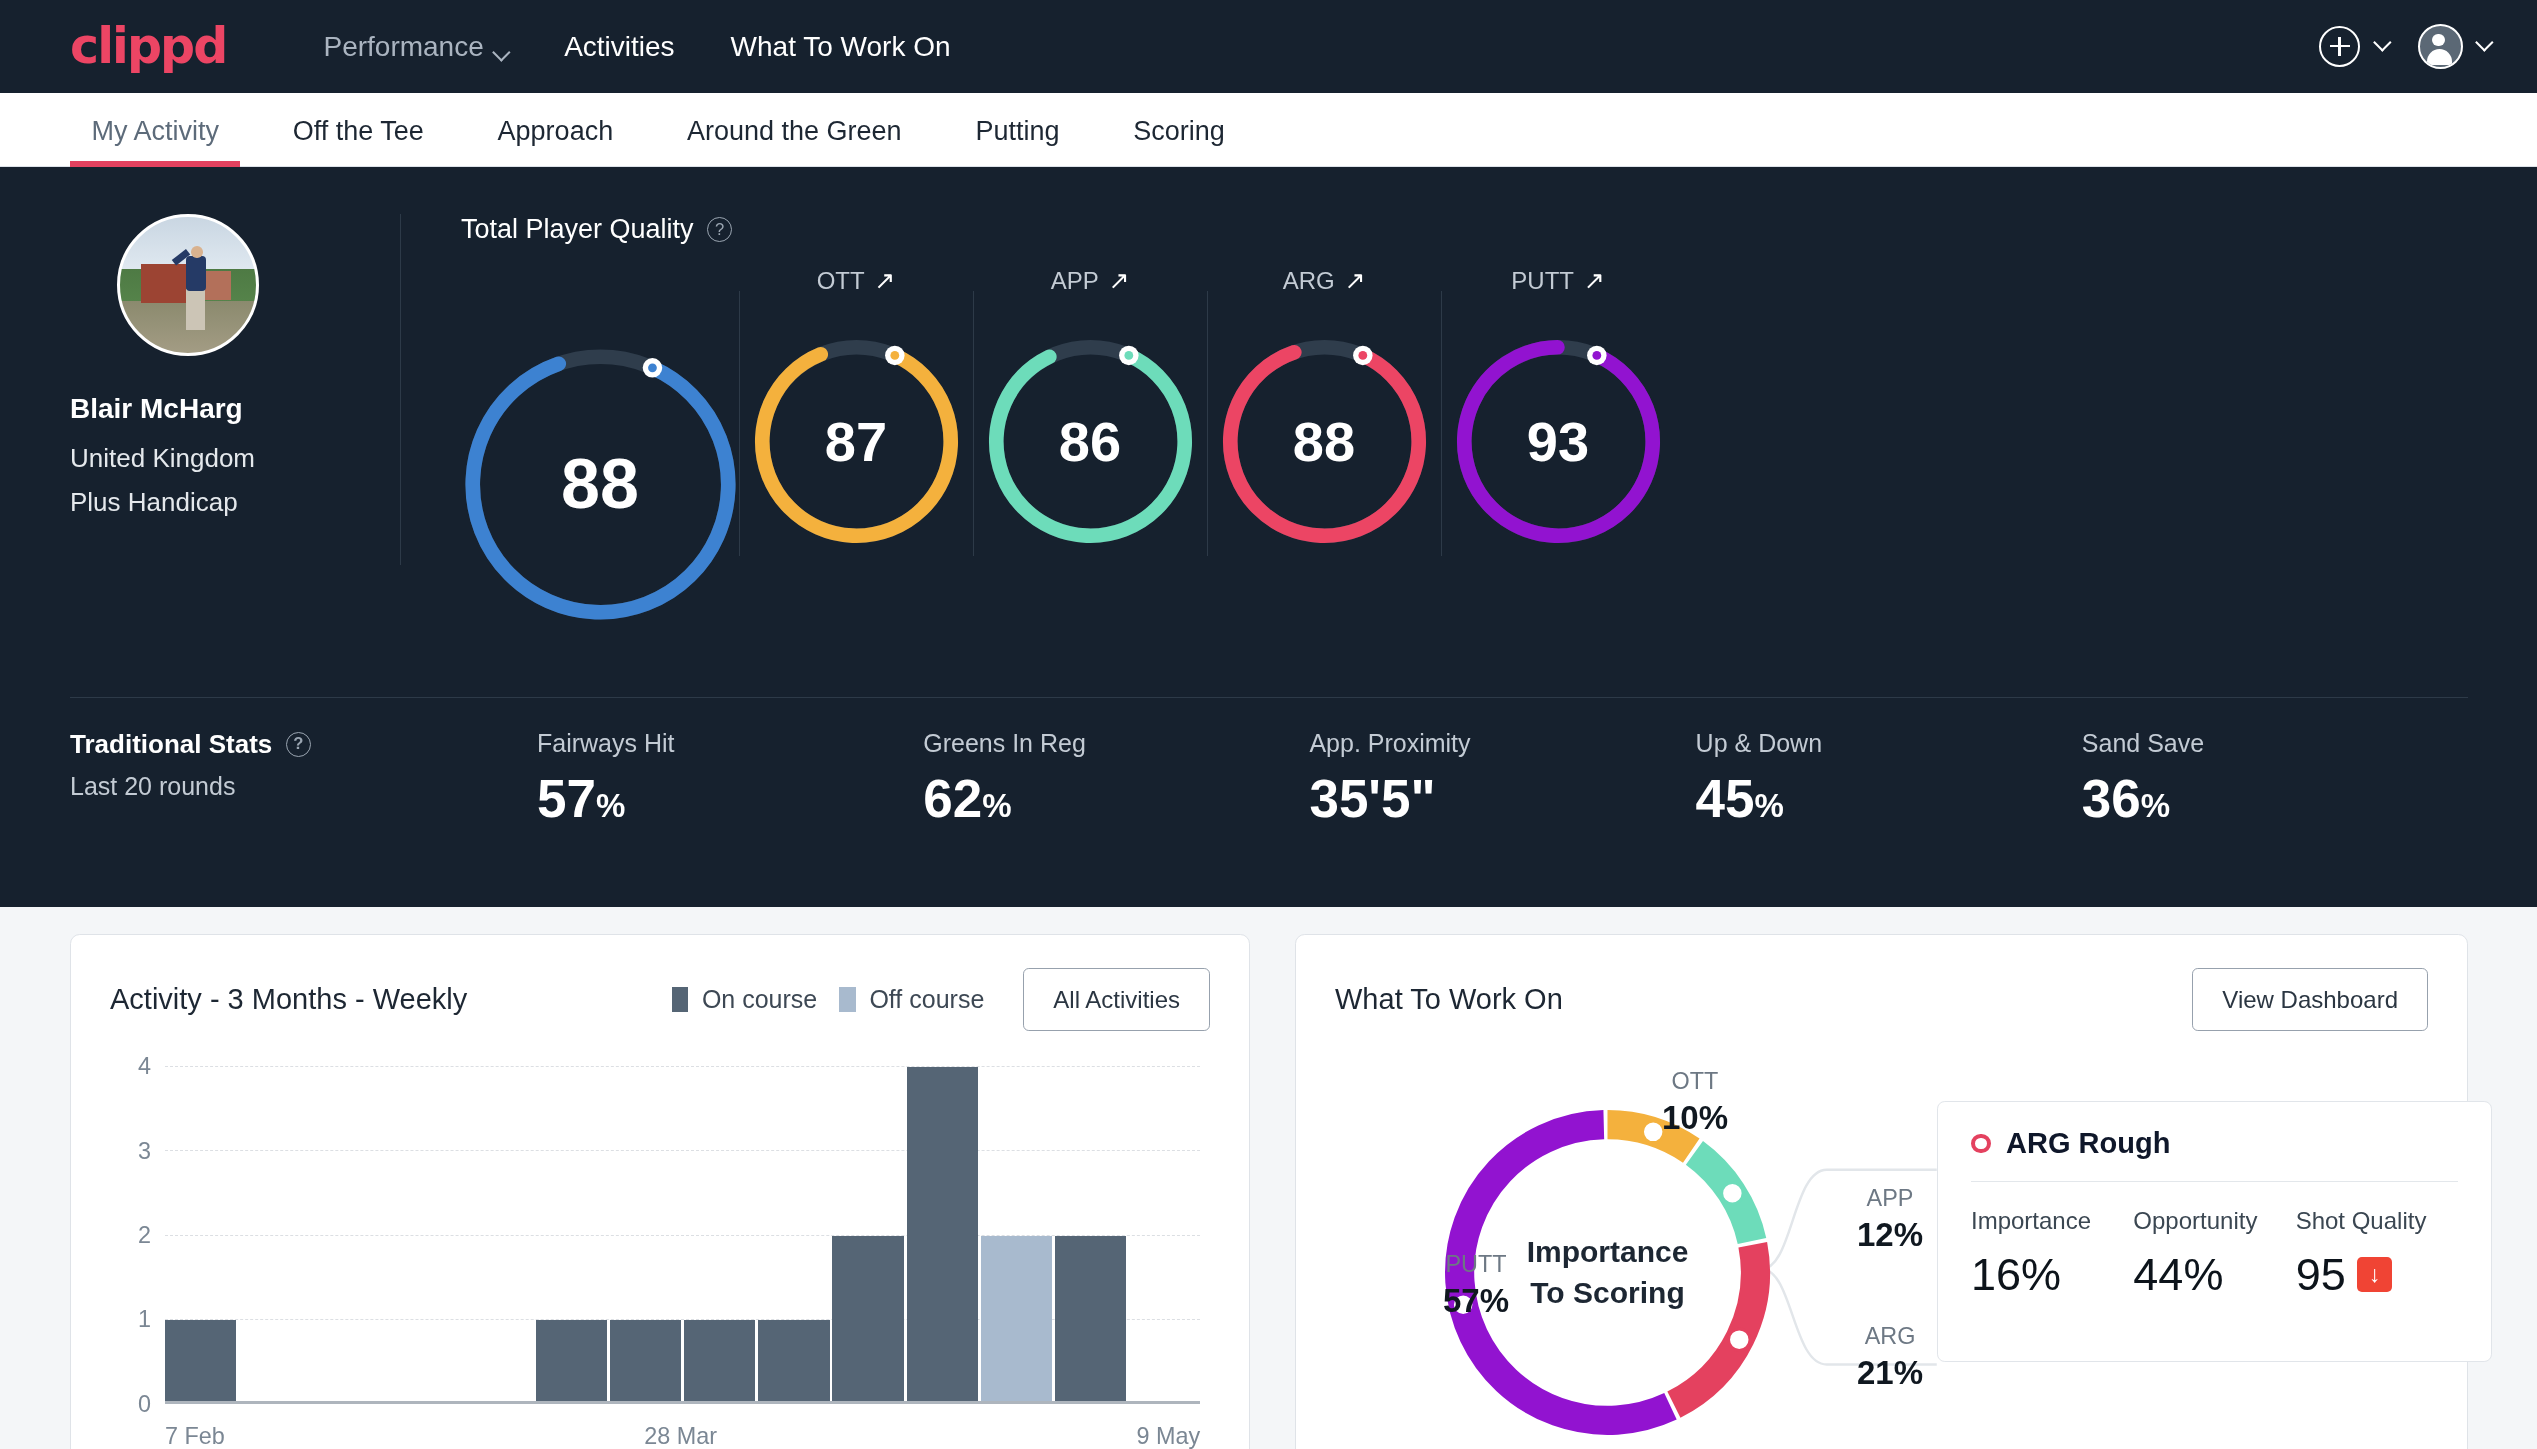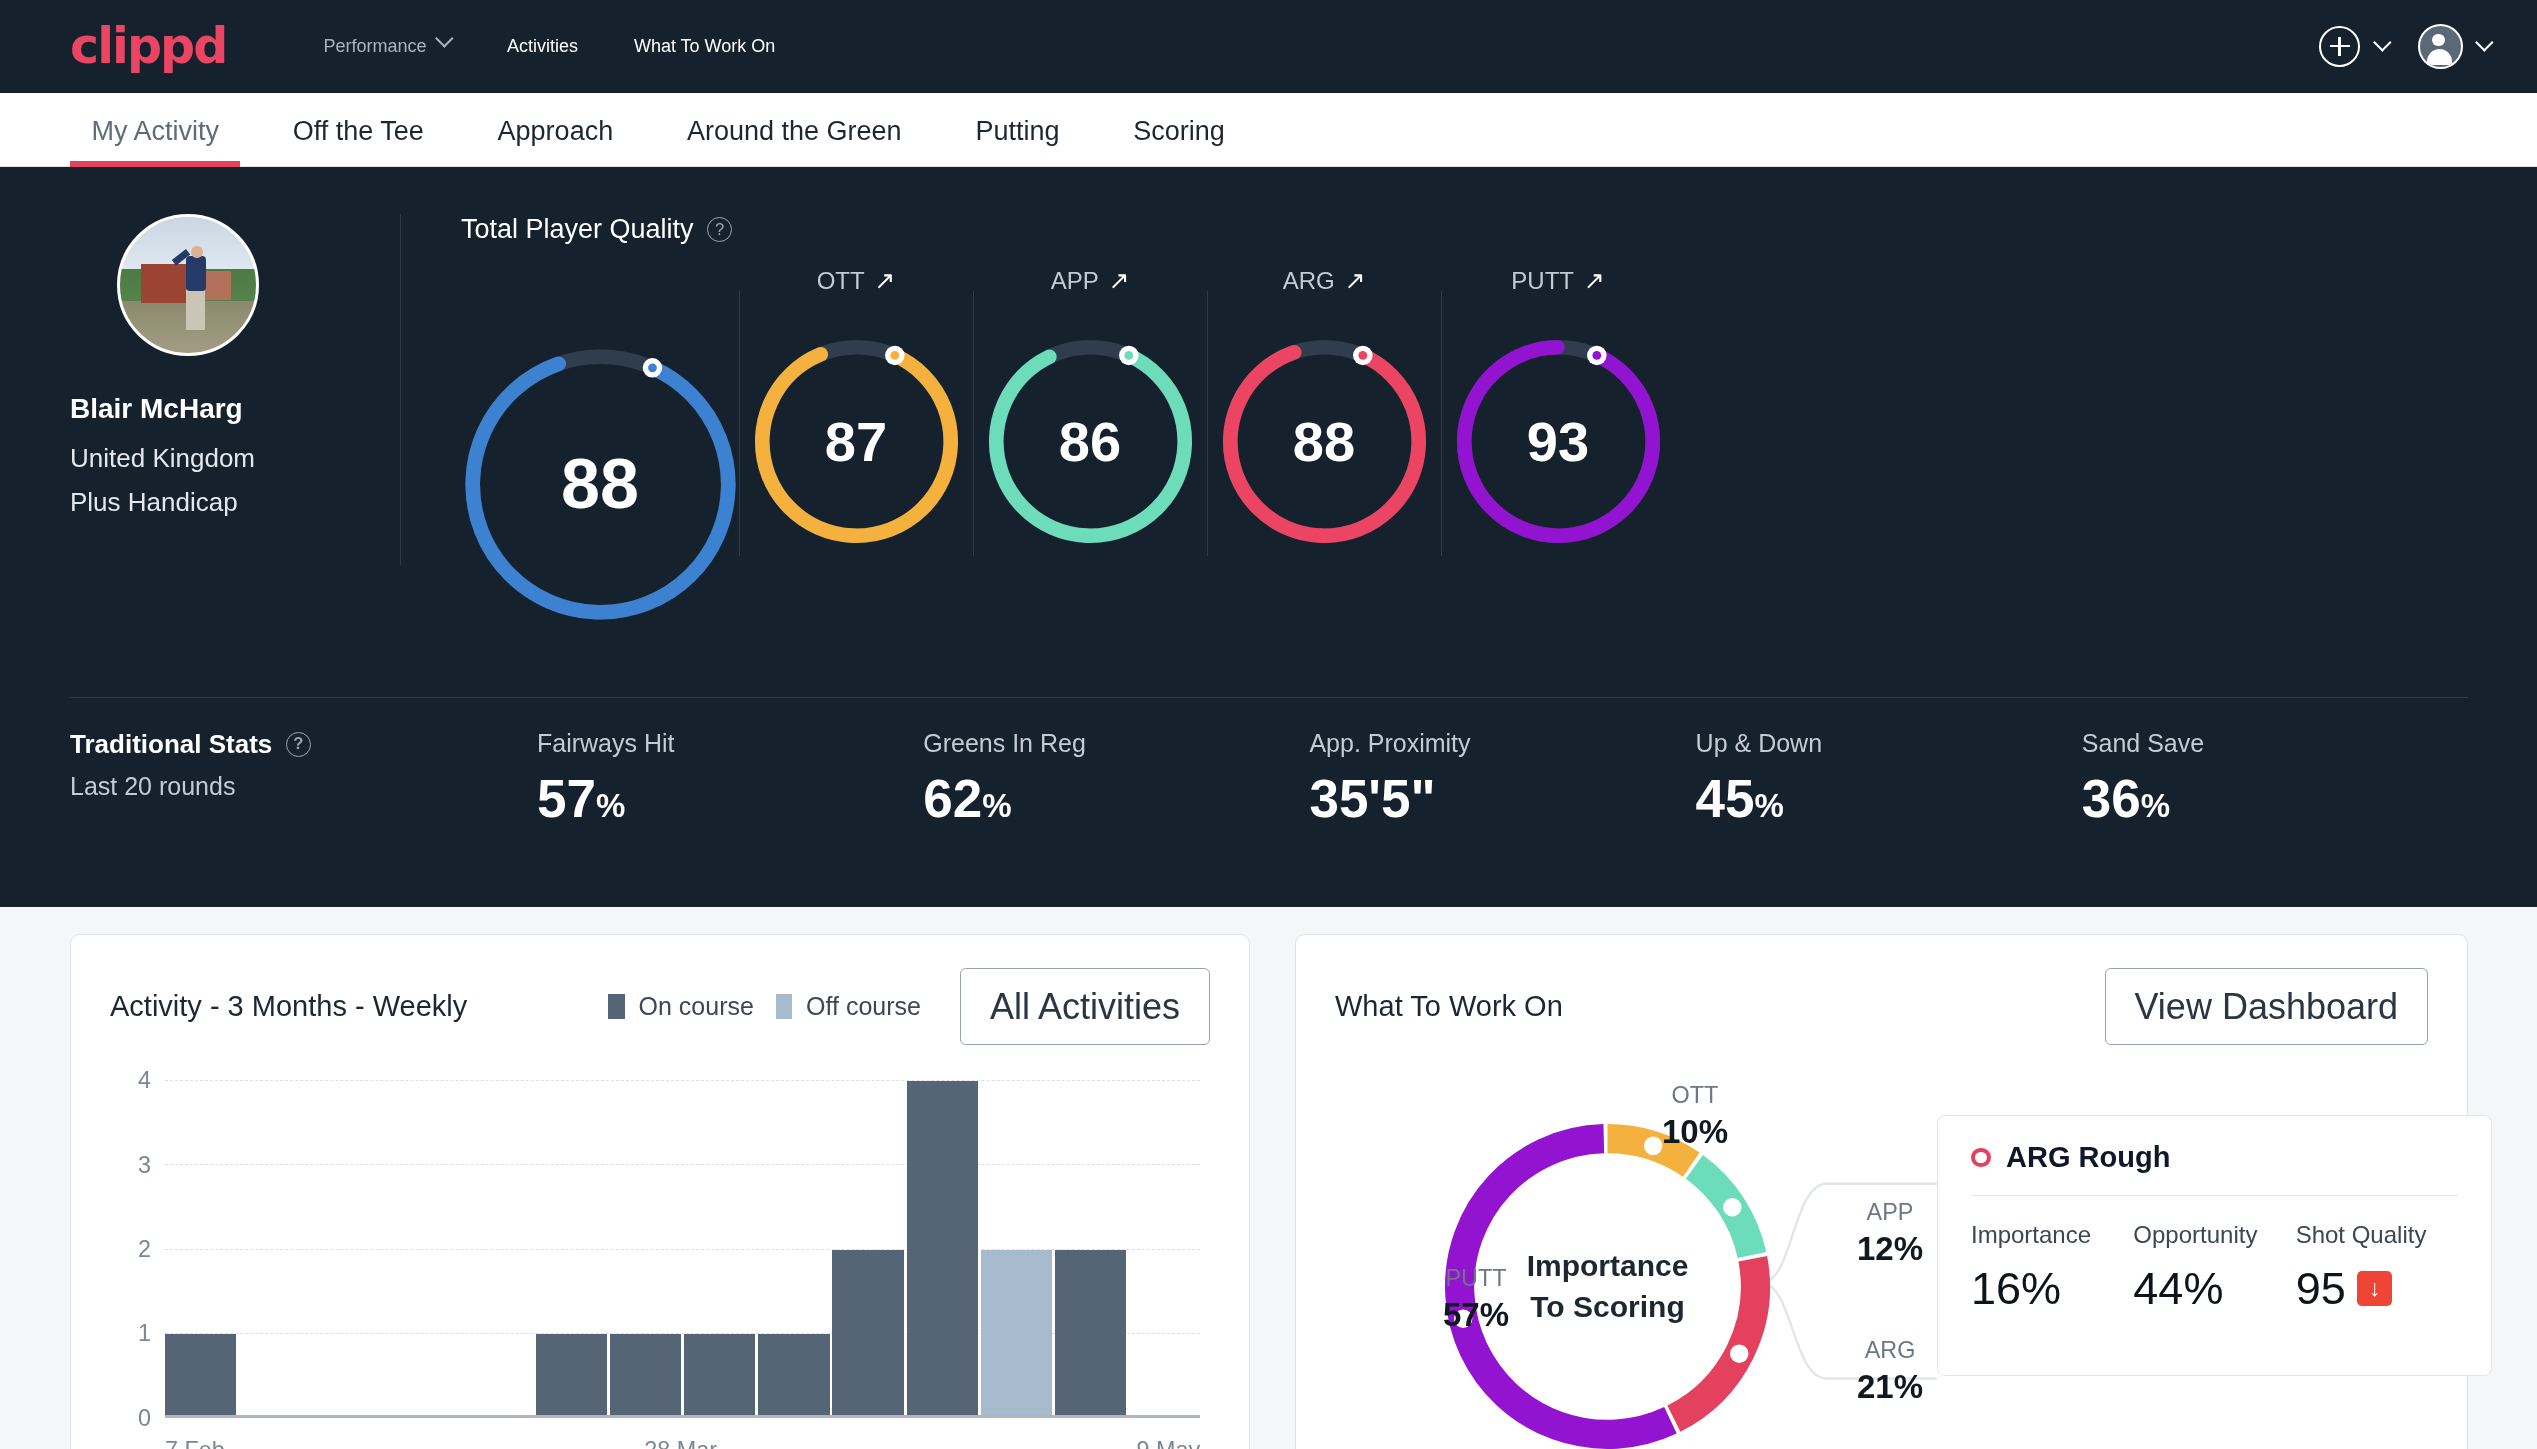--- a/index.html
+++ b/index.html
@@ -22,25 +22,25 @@
   .logo {
     font-size: 49px;
     font-weight: bold;
     color: #ec4564;
     letter-spacing: -1.9px;
     margin-right: 97px;
     font-family: "DejaVu Sans", sans-serif;
   }
   .navlinks { display: flex; align-items: center; gap: 56px; }
   .navlink {
-    font-size: 18px;
+    font-size: 28px;
     color: #ffffff;
     cursor: pointer;
     display: flex;
-    align-items: flex-start;
+    align-items: flex-end;
     gap: 11.7px;
     white-space: nowrap;
   }
   .navlink.muted { color: #aab4c0; }
   .chev {
     display: inline-block;
     width: 12.7px; height: 12.7px;
     border-right: 2.9px solid currentColor;
     border-bottom: 2.9px solid currentColor;
     transform: rotate(45deg) translate(-2.9px,-2.9px);
@@ -213,21 +213,21 @@
   .card.wtwo { flex: 1; height: 579px; }
   .card-head { display: flex; align-items: center; margin-bottom: 11.7px; }
   .card-title { font-size: 29px; color: #1d2733; }
   .legend { display: flex; align-items: center; gap: 22px; margin-left: auto; margin-right: 39px; }
   .legend-item { display: flex; align-items: center; gap: 13.6px; font-size: 25px; color: #3d4854; }
   .swatch { width: 16.6px; height: 25px; }
   .btn {
     border: 1px solid #97a1ad;
     border-radius: 5.8px;
     background: #fff;
-    font-size: 36px;
+    font-size: 24px;
     color: #2b3642;
     padding: 16.6px 29px;
     cursor: pointer;
     font-family: "Liberation Sans", sans-serif;
     white-space: nowrap;
   }
 
   
   .chart { position: relative; height: 419px; margin-top: 21.4px; }
   .plot {

